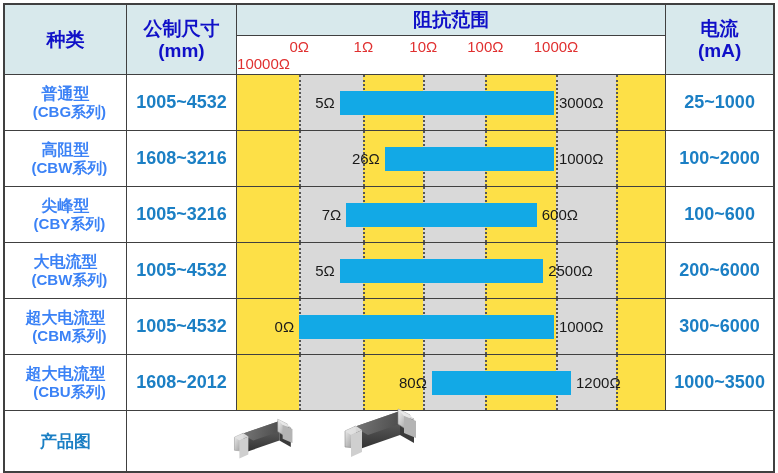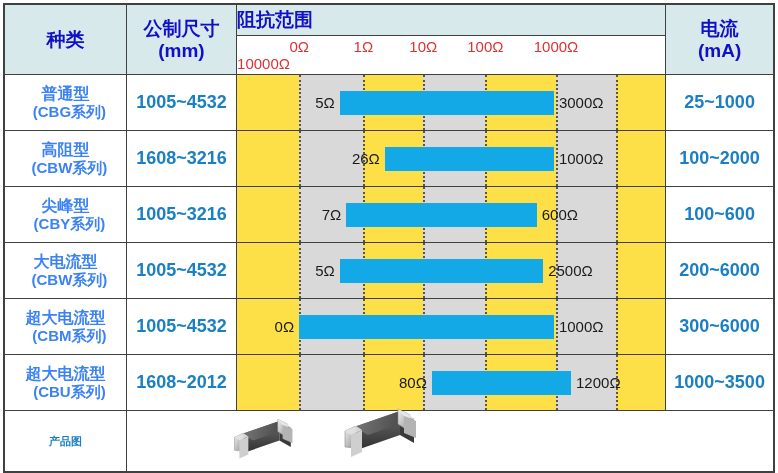--- a/index.html
+++ b/index.html
@@ -33,21 +33,21 @@
     color:#1010c8;
     font-weight:bold;
     text-align:center;
     font-size:19px;
     line-height:1.15;
   }
   .hdr-imp{
     background:#d8e9ec;
     color:#1010c8;
     font-weight:bold;
-    text-align:left;
+    text-align:center;
     font-size:19px;
     height:30px;
   }
   
   .scalecell{
     background:#ffffff;
     padding:0;
     position:relative;
     height:38px;
   }
@@ -89,21 +89,21 @@
   .cur{
     text-align:center;
     color:#1b7fc4;
     font-weight:bold;
     font-size:18px;
   }
   .prodlabel{
     text-align:center;
     color:#1b7fc4;
     font-weight:bold;
-    font-size:11px;
+    font-size:17px;
   }
   
   .chartcell{padding:0;position:relative;height:55px;background:#ffffff;}
   .plot{
     position:relative;
     width:100%;
     height:100%;
     background:#fde047;
     overflow:hidden;
   }

